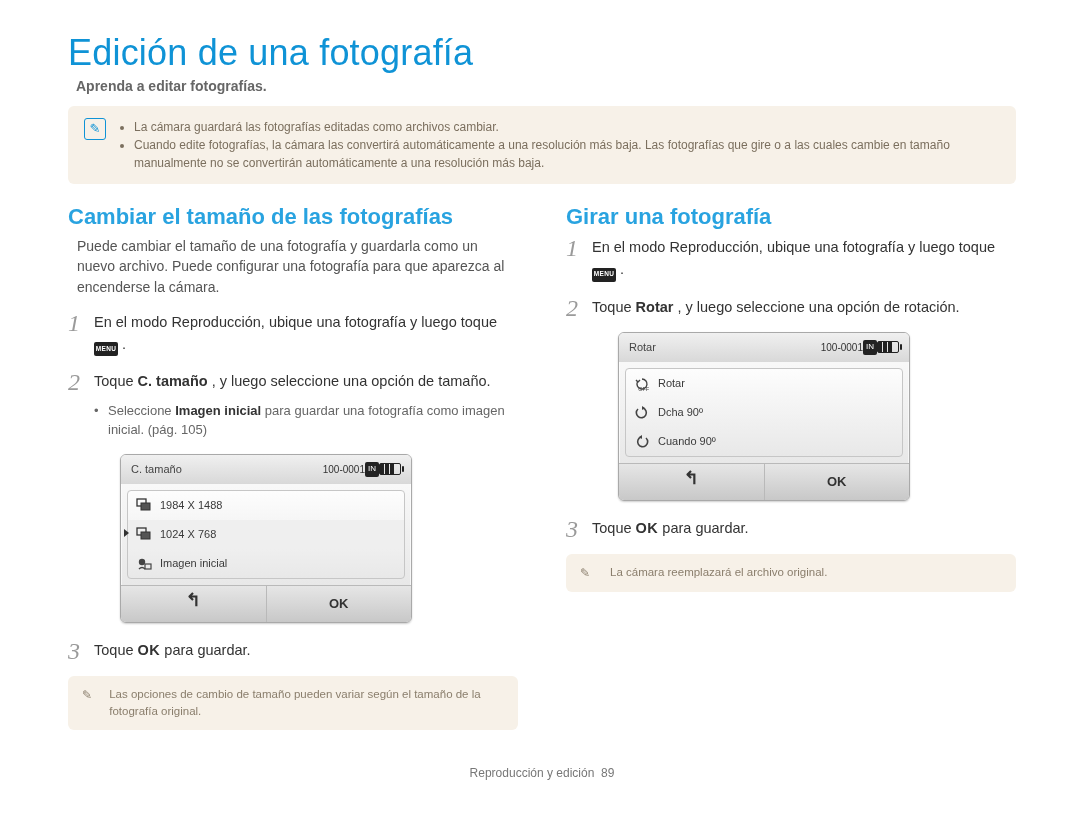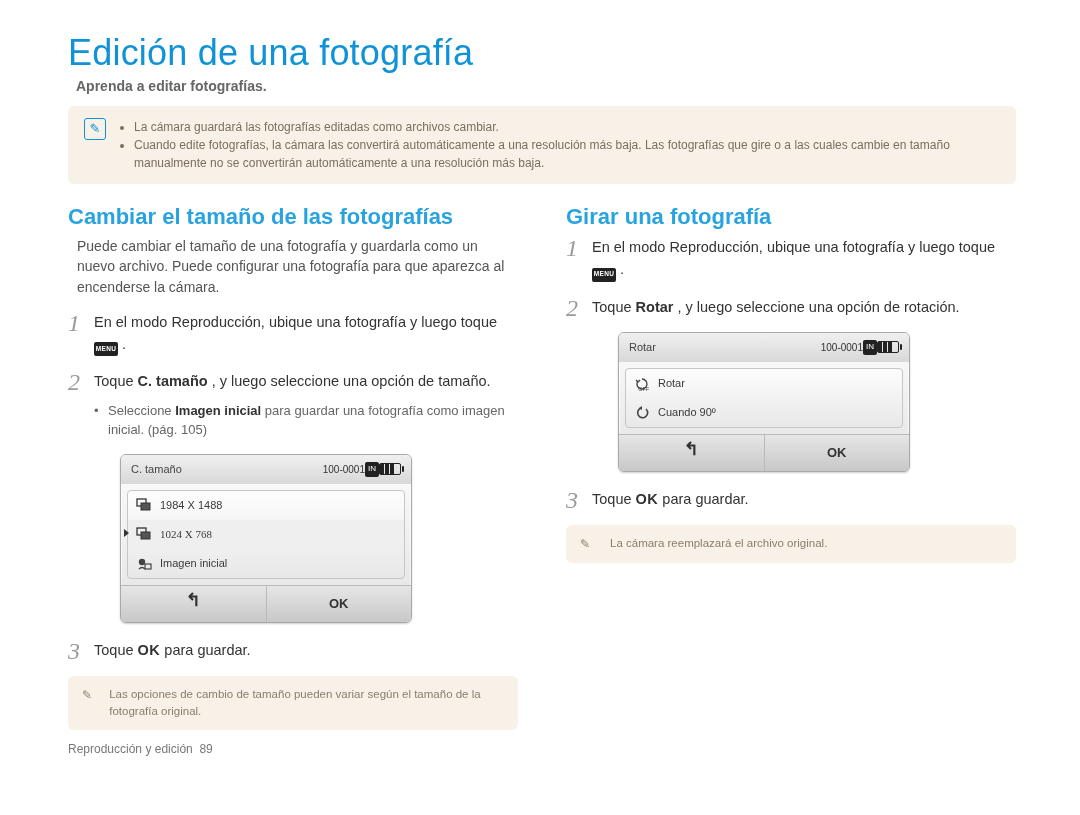--- a/index.html
+++ b/index.html
@@ -169,21 +169,21 @@
     border:1px solid #c6c6c6;
     border-radius:4px;
   }
   .cam-item{
     display:flex;align-items:center;gap:8px;
     padding:6px 8px;
     font-size:11px;color:#3a3a3a;
     border-bottom:1px solid #d4d4d4;
   }
   .cam-item:last-child{border-bottom:none;}
-  .cam-item.sel{background:#efefef;font-family:Liberation Serif, serif;}
+  .cam-item.sel{background:#efefef;}
   .ico{
     width:16px;height:14px;display:inline-flex;align-items:center;justify-content:center;
     color:#333;
   }
   .pointer{
     position:absolute;left:-4px;width:0;height:0;
     border-top:4px solid transparent;border-bottom:4px solid transparent;
     border-left:5px solid #333;
   }
   .cam-item-wrap{position:relative;}
@@ -210,22 +210,22 @@
     align-items:flex-start;
     font-size:11.5px;
     color:#8a7e6c;
     line-height:1.5;
     margin-top:14px;
   }
   .smallnote .icon-square{
     width:18px;height:18px;font-size:12px;
   }
   .footer{
-    text-align:left;color:#777;font-size:12px;
-    margin-top:12px;
+    text-align:center;color:#777;font-size:12px;
+    margin-top:36px;
   }
 </style>
 </head>
 <body>
 
 <div class="page">
 
   <h1>Edición de una fotografía</h1>
   <p class="subtitle">Aprenda a editar fotografías.</p>
 
@@ -357,20 +357,31 @@
                         <text x="4.2" y="14" font-size="5.5" fill="#444" font-family="Arial">OFF</text>
                       </svg>
                   </span>
                   <span>Rotar</span>
                 </div>
               </div>
               <div class="cam-item-wrap">
                 <div class="cam-item">
                   <span class="ico">
                     <svg width="16" height="14" viewBox="0 0 16 14">
+                        <path d="M4 3 a5 5 0 1 0 5 -1" fill="none" stroke="#444" stroke-width="1.6"></path>
+                        <path d="M8 0 l3 2 l-3 2 z" fill="#444"></path>
+                      </svg>
+                  </span>
+                  <span>Dcha 90º</span>
+                </div>
+              </div>
+              <div class="cam-item-wrap">
+                <div class="cam-item">
+                  <span class="ico">
+                    <svg width="16" height="14" viewBox="0 0 16 14">
                         <path d="M12 3 a5 5 0 1 1 -5 -1" fill="none" stroke="#444" stroke-width="1.6"></path>
                         <path d="M8 0 l-3 2 l3 2 z" fill="#444"></path>
                       </svg>
                   </span>
                   <span>Cuando 90º</span>
                 </div>
               </div>
             </div>
             <div class="cam-foot">
               <div class="back">

